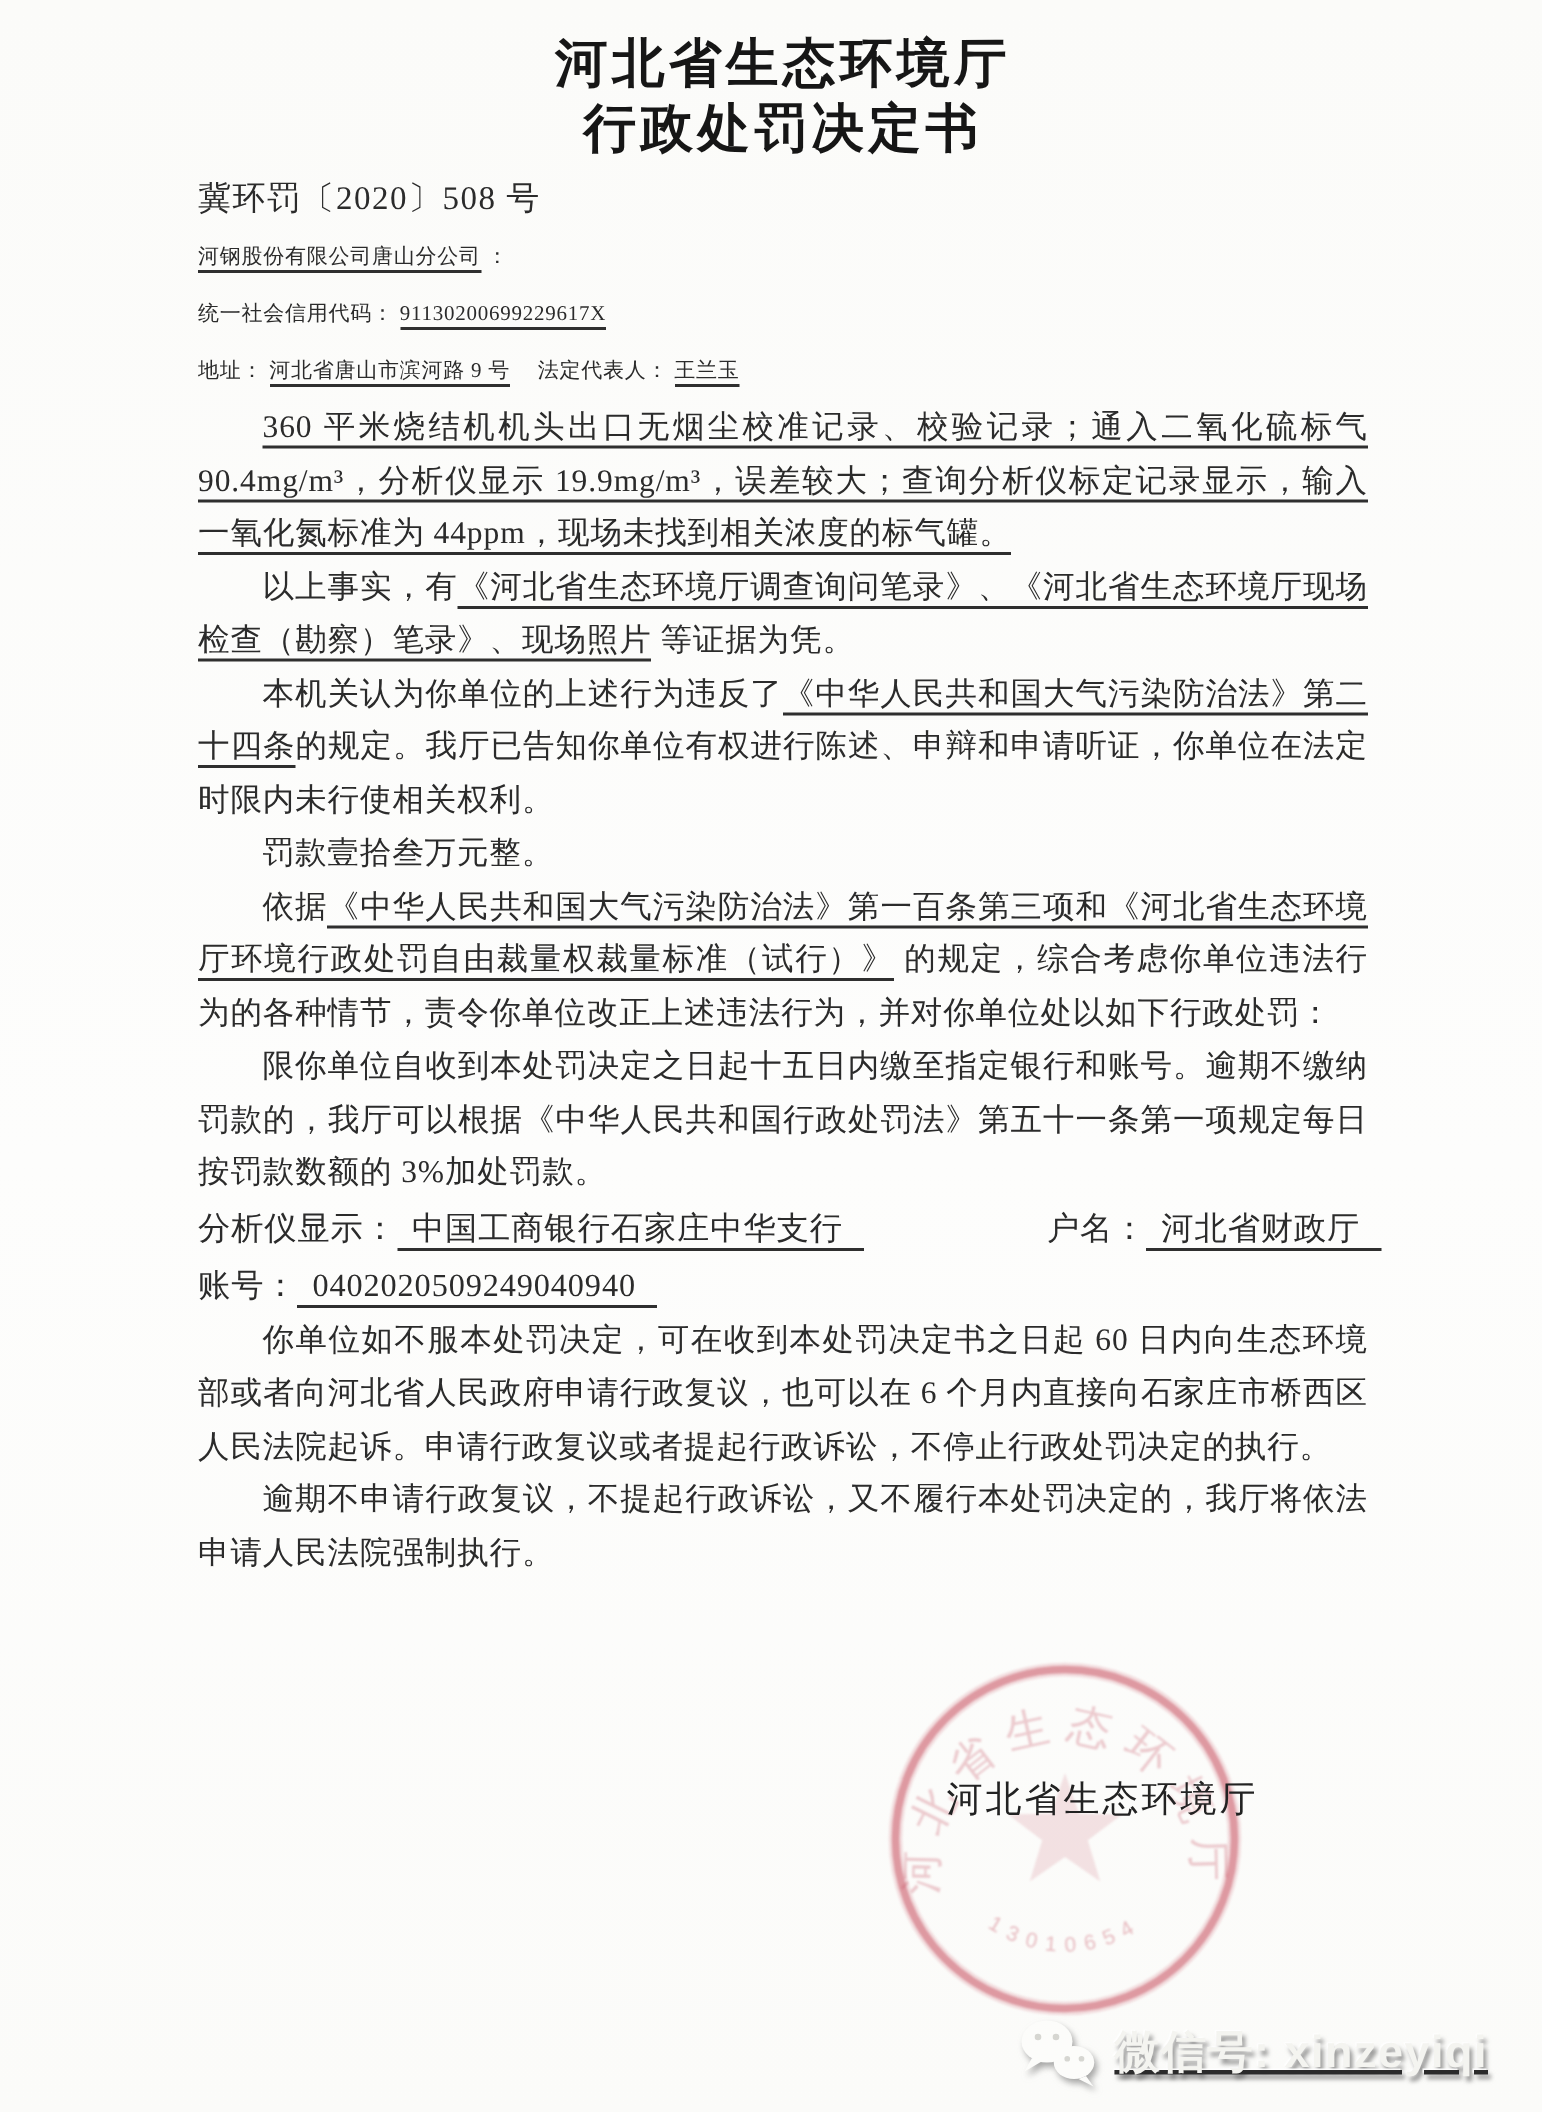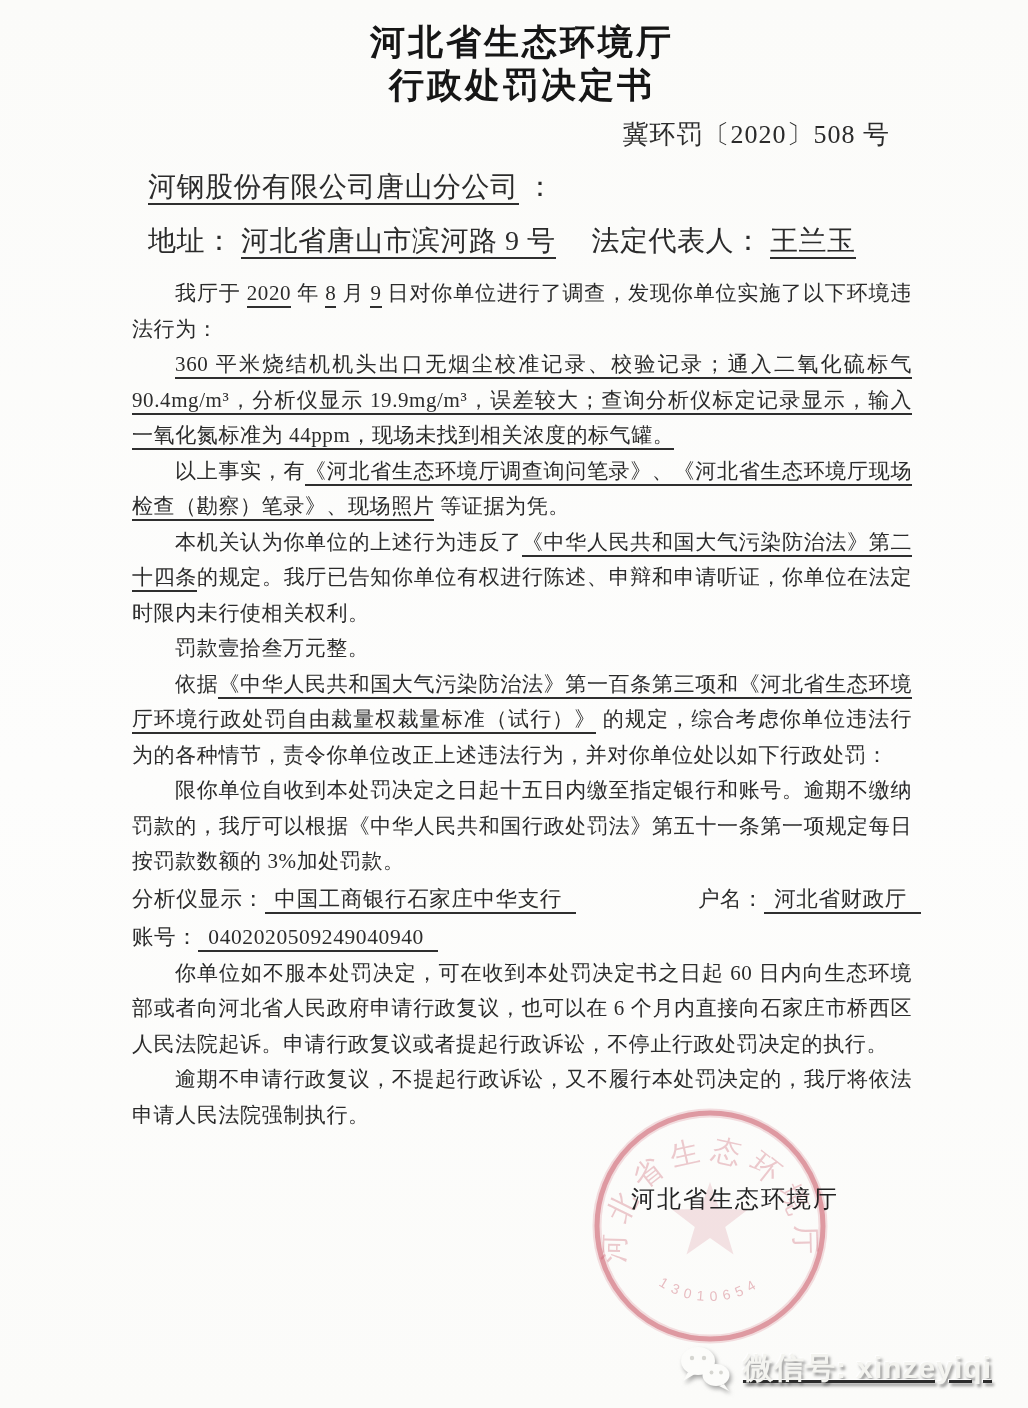--- a/index.html
+++ b/index.html
@@ -18,30 +18,30 @@
   .doc-title {
     margin: 0;
     text-align: center;
     font-size: 35px;
     font-weight: 700;
     line-height: 1.22;
     letter-spacing: 3px;
     color: #161616;
   }
   .doc-number {
-    text-align: right;
-    font-size: 26px;
+    text-align: left;
+    font-size: 22px;
     letter-spacing: 1px;
-    margin: 10px 22px 6px 0;
+    margin: 10px 6px 6px 0;
   }
 
   .hline {
-    font-size: 28px;
+    font-size: 14px;
     line-height: 38px;
-    margin: 16px;
+    margin: 0;
     letter-spacing: 0.5px;
     white-space: nowrap;
   }
 
   .para {
     font-size: 21px;
     line-height: 35.5px;
     margin: 0;
     text-align: justify;
     letter-spacing: 0.6px;
@@ -109,23 +109,23 @@
   <div class="content">
 
     <h1 class="doc-title">
       <span style="display:block">河北省生态环境厅</span>
       <span style="display:block">行政处罚决定书</span>
     </h1>
 
     <div class="doc-number">冀环罚〔2020〕508 号</div>
 
     <p class="hline"><span class="u">河钢股份有限公司唐山分公司</span><span> ：</span></p>
+    <p class="hline"><span>统一社会信用代码： </span><span class="u">91130200699229617X</span></p>
     <p class="hline"><span>地址： </span><span class="u">河北省唐山市滨河路 9 号</span><span>　 法定代表人： </span><span class="u">王兰玉</span></p>
 
-    <p class="para indent"><span>我厅于 </span><span class="u">2020</span><span> 年 </span><span class="u">8</span><span> 月 </span><span class="u">9</span><span> 日对你单位进行了调查，发现你单位实施了以下环境违法行为：</span></p>
     <p class="para indent"><span class="u">360 平米烧结机机头出口无烟尘校准记录、校验记录；通入二氧化硫标气 90.4mg/m³，分析仪显示 19.9mg/m³，误差较大；查询分析仪标定记录显示，输入一氧化氮标准为 44ppm，现场未找到相关浓度的标气罐。</span></p>
     <p class="para indent"><span>以上事实，有</span><span class="u">《河北省生态环境厅调查询问笔录》、《河北省生态环境厅现场检查（勘察）笔录》、现场照片</span><span> 等证据为凭。</span></p>
     <p class="para indent"><span>本机关认为你单位的上述行为违反了</span><span class="u">《中华人民共和国大气污染防治法》第二十四条</span><span>的规定。我厅已告知你单位有权进行陈述、申辩和申请听证，你单位在法定时限内未行使相关权利。</span></p>
     <p class="para indent"><span>罚款壹拾叁万元整。</span></p>
     <p class="para indent"><span>依据</span><span class="u">《中华人民共和国大气污染防治法》第一百条第三项和《河北省生态环境厅环境行政处罚自由裁量权裁量标准（试行）》</span><span> 的规定，综合考虑你单位违法行为的各种情节，责令你单位改正上述违法行为，并对你单位处以如下行政处罚：</span></p>
     <p class="para indent"><span>限你单位自收到本处罚决定之日起十五日内缴至指定银行和账号。逾期不缴纳罚款的，我厅可以根据《中华人民共和国行政处罚法》第五十一条第一项规定每日按罚款数额的 3%加处罚款。</span></p>
 
     <p class="payline">
       <span>分析仪显示：</span><span class="u pad-u">中国工商银行石家庄中华支行</span><span class="gap">户名：</span><span class="u pad-u">河北省财政厅</span>
     </p>

